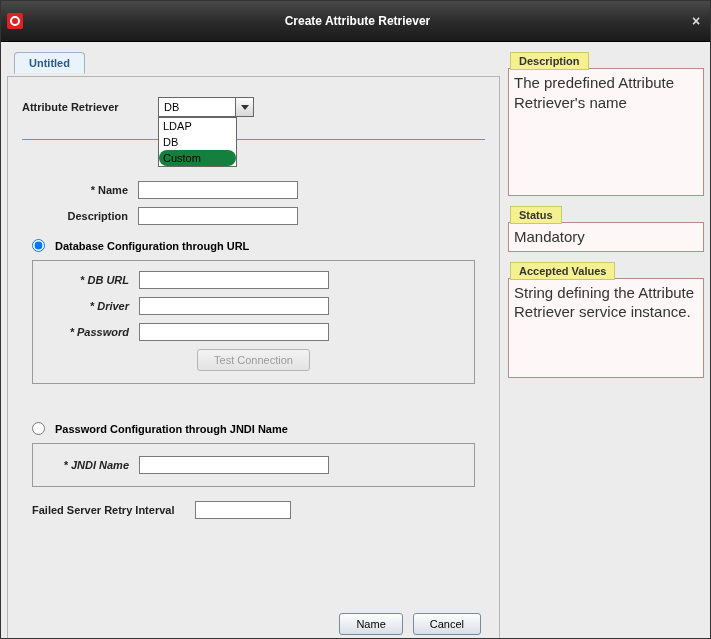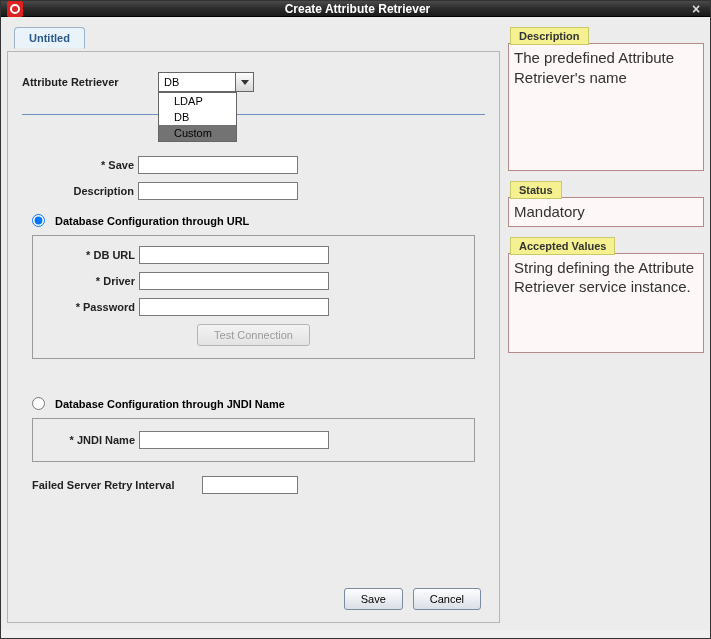--- a/index.html
+++ b/index.html
@@ -8,21 +8,21 @@
     font-family: "Tahoma", "Segoe UI", sans-serif;
     font-size: 11px;
     background: #f0f0f0;
     width: 711px;
     height: 639px;
     overflow: hidden;
     border: 1px solid #333;
   }
   
   .titlebar {
-    height: 16px;
+    height: 41px;
     background: linear-gradient(to bottom, #4a4a4a 0%, #2c2c2c 50%, #1a1a1a 100%);
     color: #fff;
     display: flex;
     align-items: center;
     font-weight: bold;
     font-size: 12px;
     position: relative;
     border-bottom: 1px solid #000;
   }
   .titlebar .app-icon {
@@ -107,21 +107,21 @@
 
   
   .row {
     display: flex;
     align-items: center;
     margin-bottom: 8px;
   }
   .label {
     width: 120px;
     text-align: right;
-    padding-right: 4px;
+    padding-right: 10px;
     color: #222;
     font-weight: bold;
   }
   input[type="text"], input[type="password"] {
     height: 18px;
     border: 1px solid #7a7a7a;
     background: #fff;
     padding: 0 3px;
     font-size: 11px;
   }
@@ -157,43 +157,44 @@
   }
   .dropdown {
     position: absolute;
     left: -1px; top: 19px;
     width: 79px;
     background: #fff;
     border: 1px solid #666;
     z-index: 10;
   }
   .dropdown .opt {
-    padding: 2px 15px;
+    padding: 2px 4px;
     cursor: pointer;
   }
   .dropdown .opt.hover {
-    background: #737373;
+    background: #15803d;
+    border-radius: 8px;
   }
 
   
   .radio-row {
     display: flex;
     align-items: center;
     gap: 10px;
     margin: 14px 0 8px 14px;
     font-weight: bold;
   }
   input[type="radio"]{ margin:0; }
 
   .groupbox {
     border: 1px solid #9a9a9a;
     margin: 0 14px 6px 14px;
     padding: 10px 10px 12px 10px;
   }
-  .groupbox .row .label { width: 96px; }
+  .groupbox .row .label { width: 96px; font-style: italic; }
 
   .btn {
     height: 22px;
     padding: 0 16px;
     background: linear-gradient(to bottom,#fefefe,#dadfe7);
     border: 1px solid #7a8aa0;
     border-radius: 3px;
     font-size: 11px;
     cursor: pointer;
   }
@@ -262,21 +263,21 @@
             <div class="opt">LDAP</div>
             <div class="opt">DB</div>
             <div class="opt hover">Custom</div>
           </div>
         </div>
       </div>
 
       <div style="height:56px;"></div>
 
       <div class="row">
-        <div class="label">* Save</div>
+        <div class="label">* Name</div>
         <input type="text" class="w160" value="" style="">
       </div>
       <div class="row">
         <div class="label">Description</div>
         <input type="text" class="w160" value="" style="">
       </div>
 
       <div class="radio-row">
         <input type="radio" name="dbcfg" checked="" style="">
         <span>Database Configuration through URL</span>
@@ -296,36 +297,36 @@
         </div>
         <div class="test-wrap">
           <button class="btn" disabled="">Test Connection</button>
         </div>
       </div>
 
       <div style="height:18px;"></div>
 
       <div class="radio-row">
         <input type="radio" name="dbcfg" style="">
-        <span>Database Configuration through JNDI Name</span>
+        <span>Password Configuration through JNDI Name</span>
       </div>
       <div class="groupbox" style="padding-top:12px; padding-bottom:12px;">
         <div class="row" style="margin-bottom:0;align-items:center;">
           <div class="label">* JNDI Name</div>
           <input type="text" class="w190" value="" style="">
         </div>
       </div>
 
       <div class="row" style="margin:14px 0 0 14px;">
-        <div class="label" style="width:auto; text-align:left; padding-right:28px;">Failed Server Retry Interval</div>
+        <div class="label" style="width:auto; text-align:left; padding-right:21px;">Failed Server Retry Interval</div>
         <input type="text" class="w110" value="" style="">
       </div>
 
       <div class="btn-row">
-        <button class="btn">Save</button>
+        <button class="btn">Name</button>
         <button class="btn">Cancel</button>
       </div>
     </div>
   </div>
 
   <div class="right">
     <div>
       <span class="info-label">Description</span>
       <div class="info-box tall1">The predefined Attribute Retriever's name</div>
     </div>

